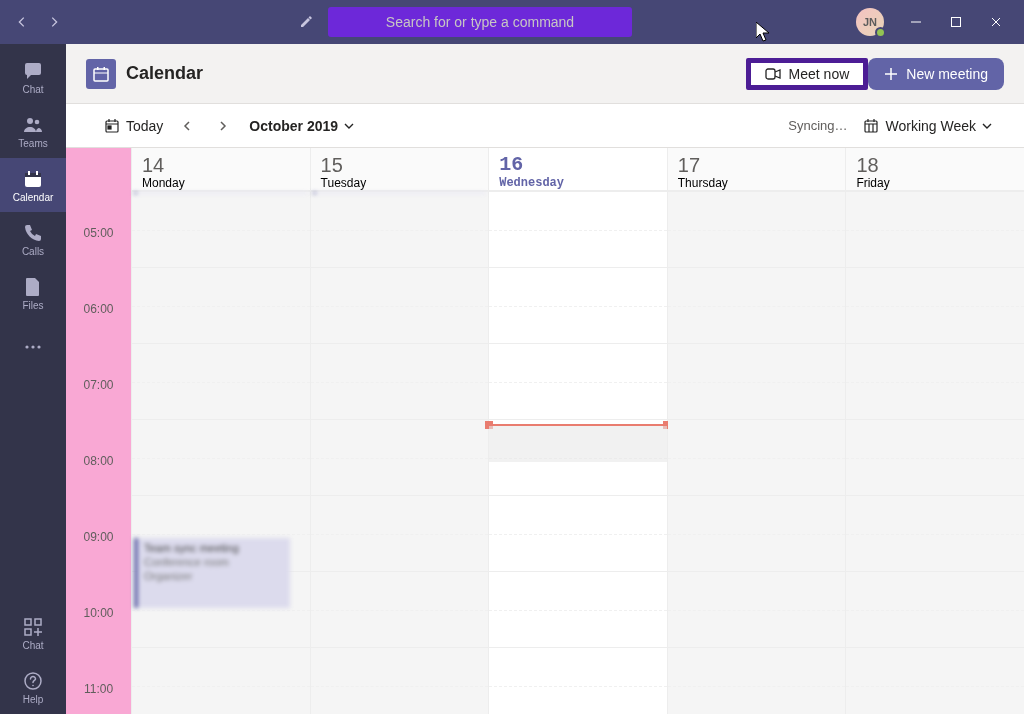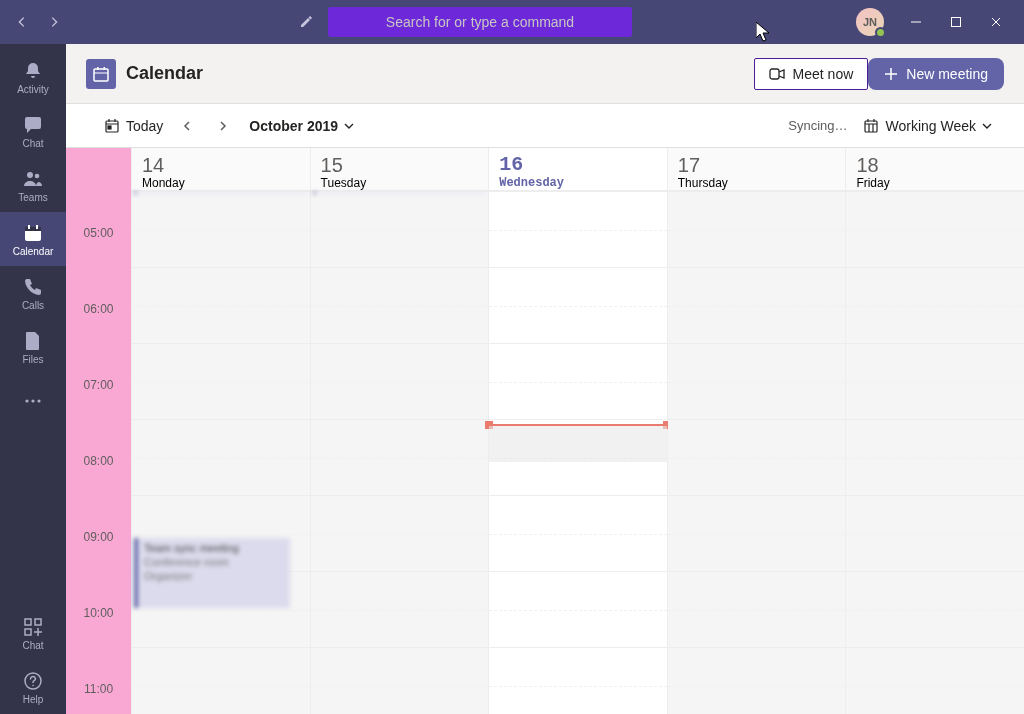--- a/index.html
+++ b/index.html
@@ -112,21 +112,21 @@
   border-radius: 3px;
   display: flex; align-items: center; justify-content: center;
   color: #fff; margin-right: 10px;
 }
 .cal-title { font-size: 18px; font-weight: 700; color: #252423; }
 .cal-header .spacer { flex: 1; }
 .meet-now-btn {
   height: 32px;
   padding: 0 14px;
   background: #fff;
-  border: 1px solid #4c1d95;
+  border: 5px solid #4c1d95;
   border-radius: 2px;
   display: flex; align-items: center; gap: 8px;
   font-size: 14px; color: #252423;
 }
 .new-meeting-btn {
   height: 32px;
   padding: 0 16px;
   background: #6264a7;
   color: #fff;
   border-radius: 8px;
@@ -288,28 +288,20 @@
     </div>
   </div>
 
   <svg class="cursor-pointer" width="16" height="20" viewBox="0 0 16 20">
       <path d="M0 0l0 16 4-4 3 7 3-1-3-7 6 0z" fill="#fff" stroke="#000" stroke-width="1"></path>
     </svg>
 </div>
 
 <div class="app-body">
   <div class="apprail">
-    <div class="rail-item">
-      <span class="rail-icon">
-          <svg width="20" height="20" viewBox="0 0 20 20" fill="currentColor">
-            <path d="M10 2a5 5 0 00-5 5v3l-2 3h14l-2-3V7a5 5 0 00-5-5zM8 15a2 2 0 004 0H8z"></path>
-          </svg>
-        </span>
-      <span>Activity</span>
-    </div>
     <div class="rail-item">
       <span class="rail-icon">
           <svg width="20" height="20" viewBox="0 0 20 20" fill="currentColor">
             <path d="M2 4a2 2 0 012-2h12a2 2 0 012 2v8a2 2 0 01-2 2H8l-4 4v-4H4a2 2 0 01-2-2V4z"></path>
           </svg>
         </span>
       <span>Chat</span>
     </div>
     <div class="rail-item">
       <span class="rail-icon">

